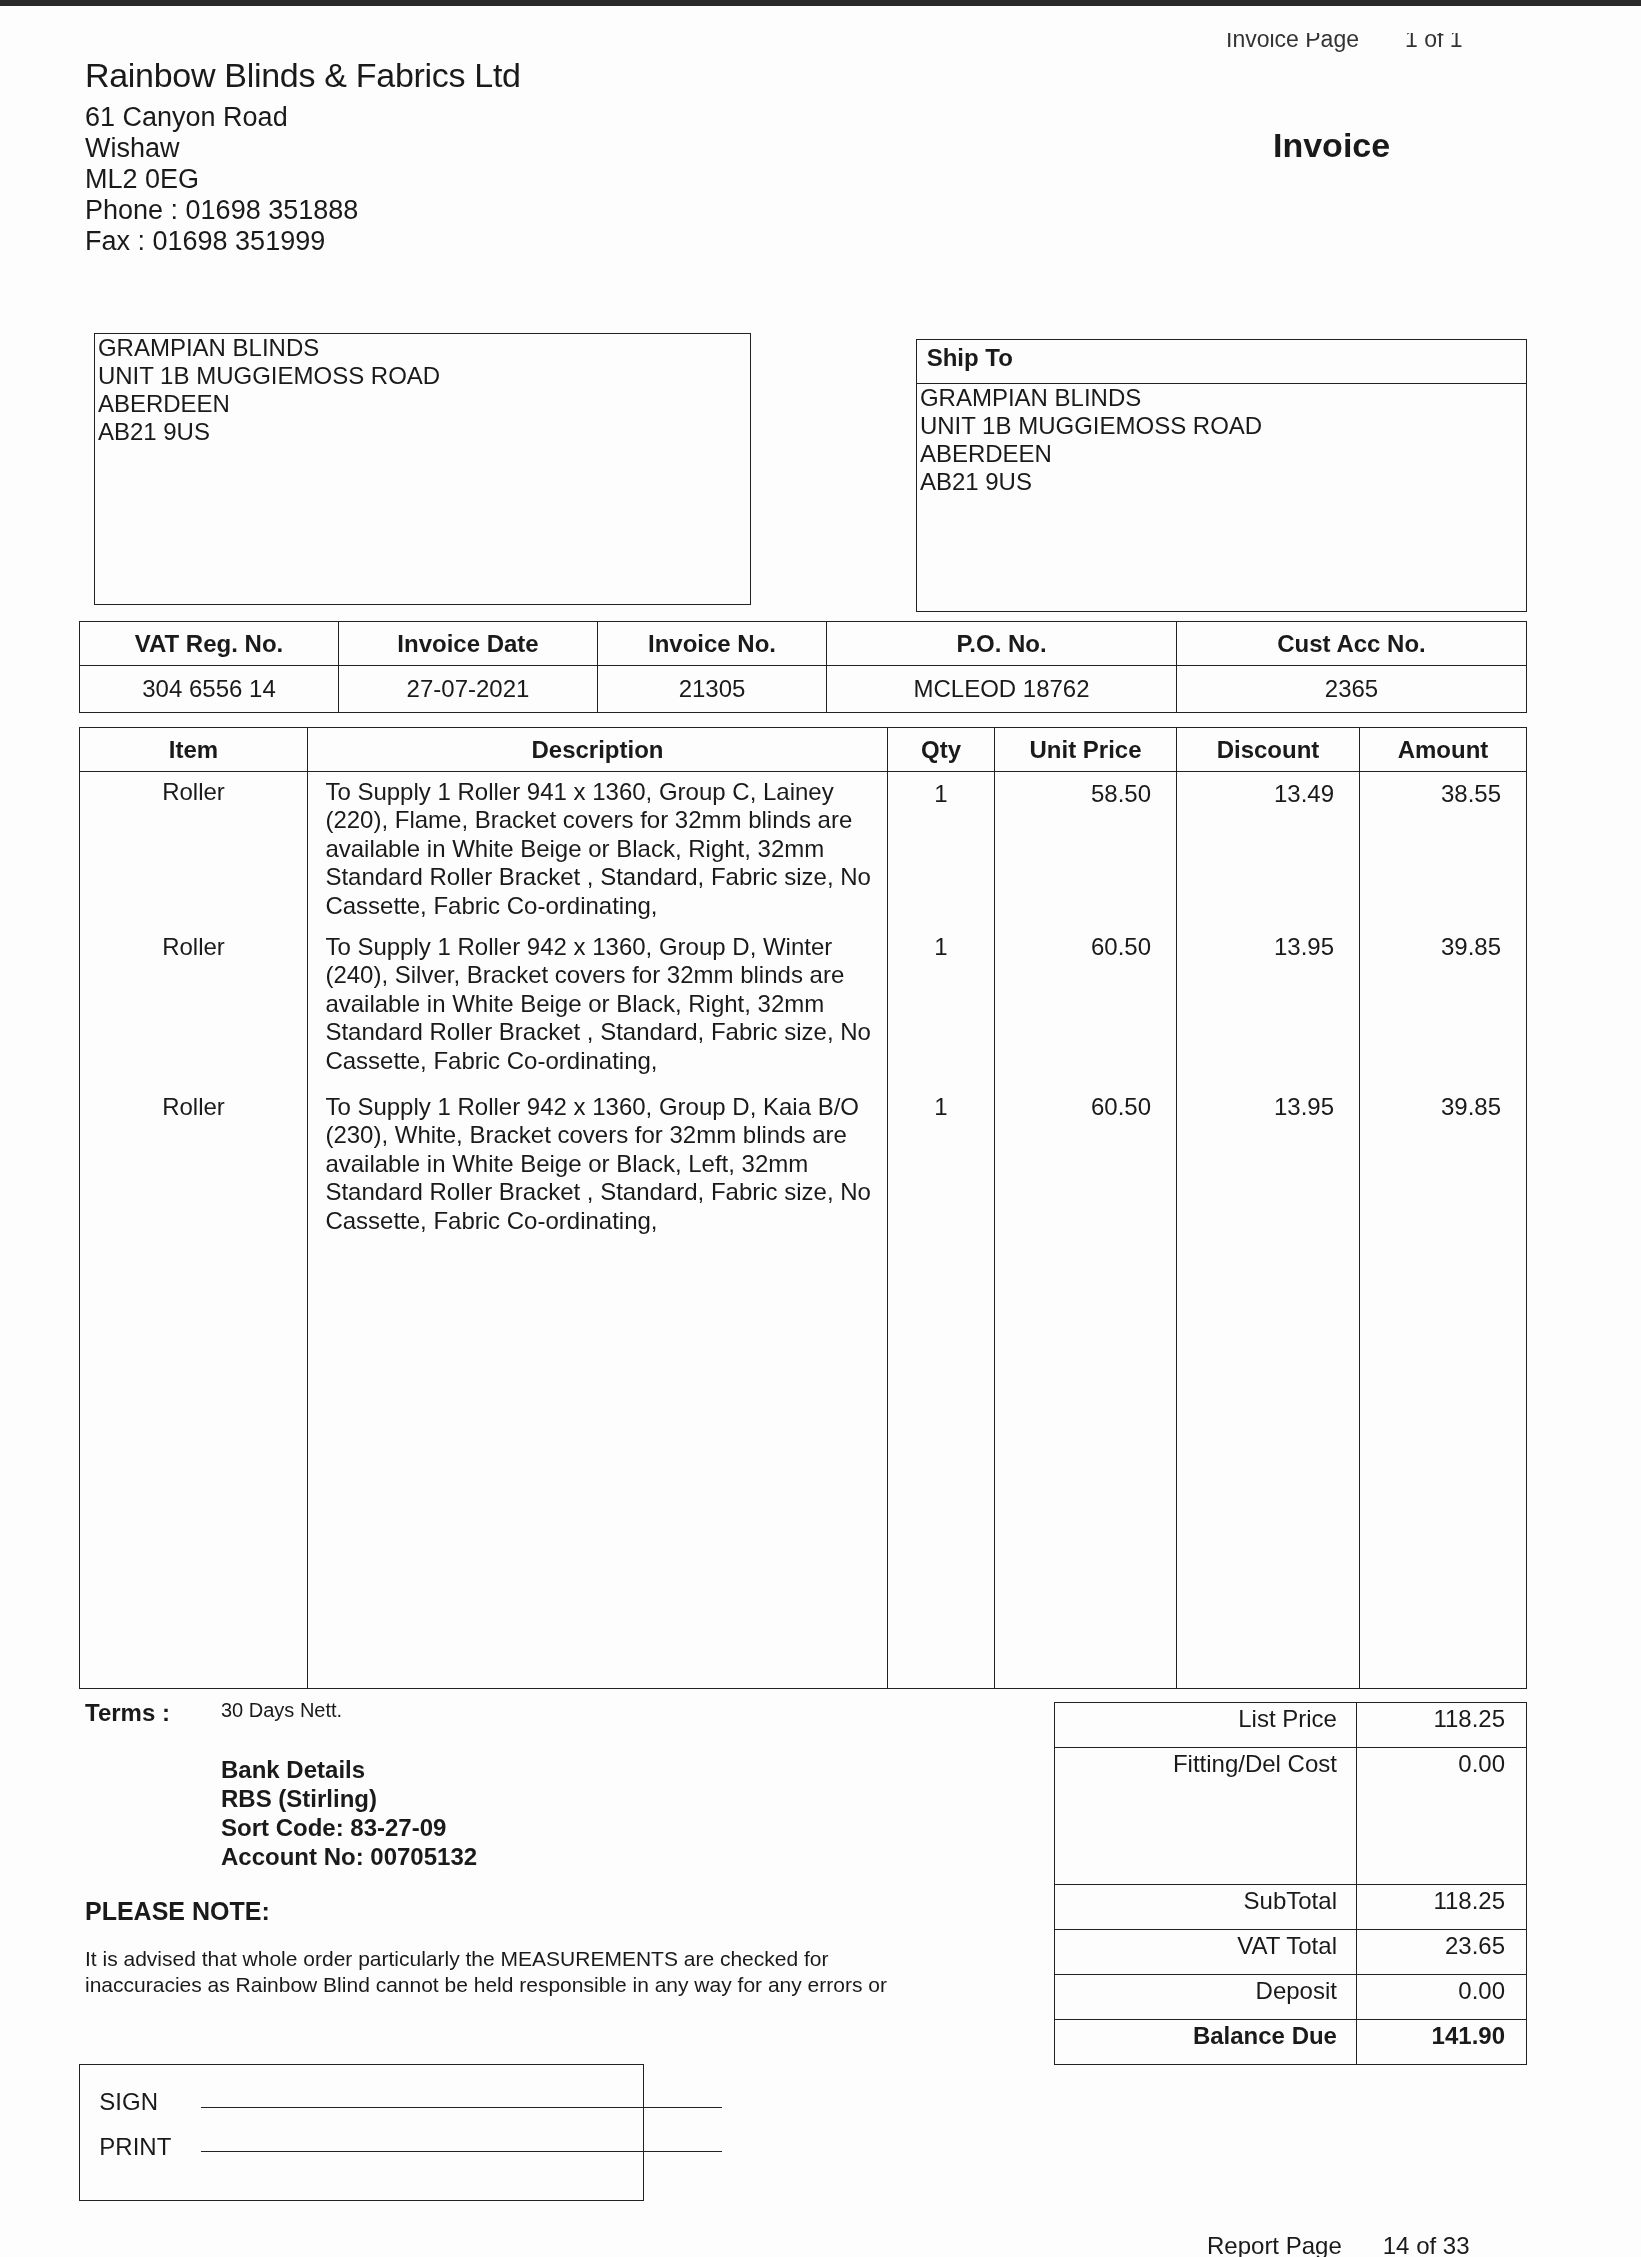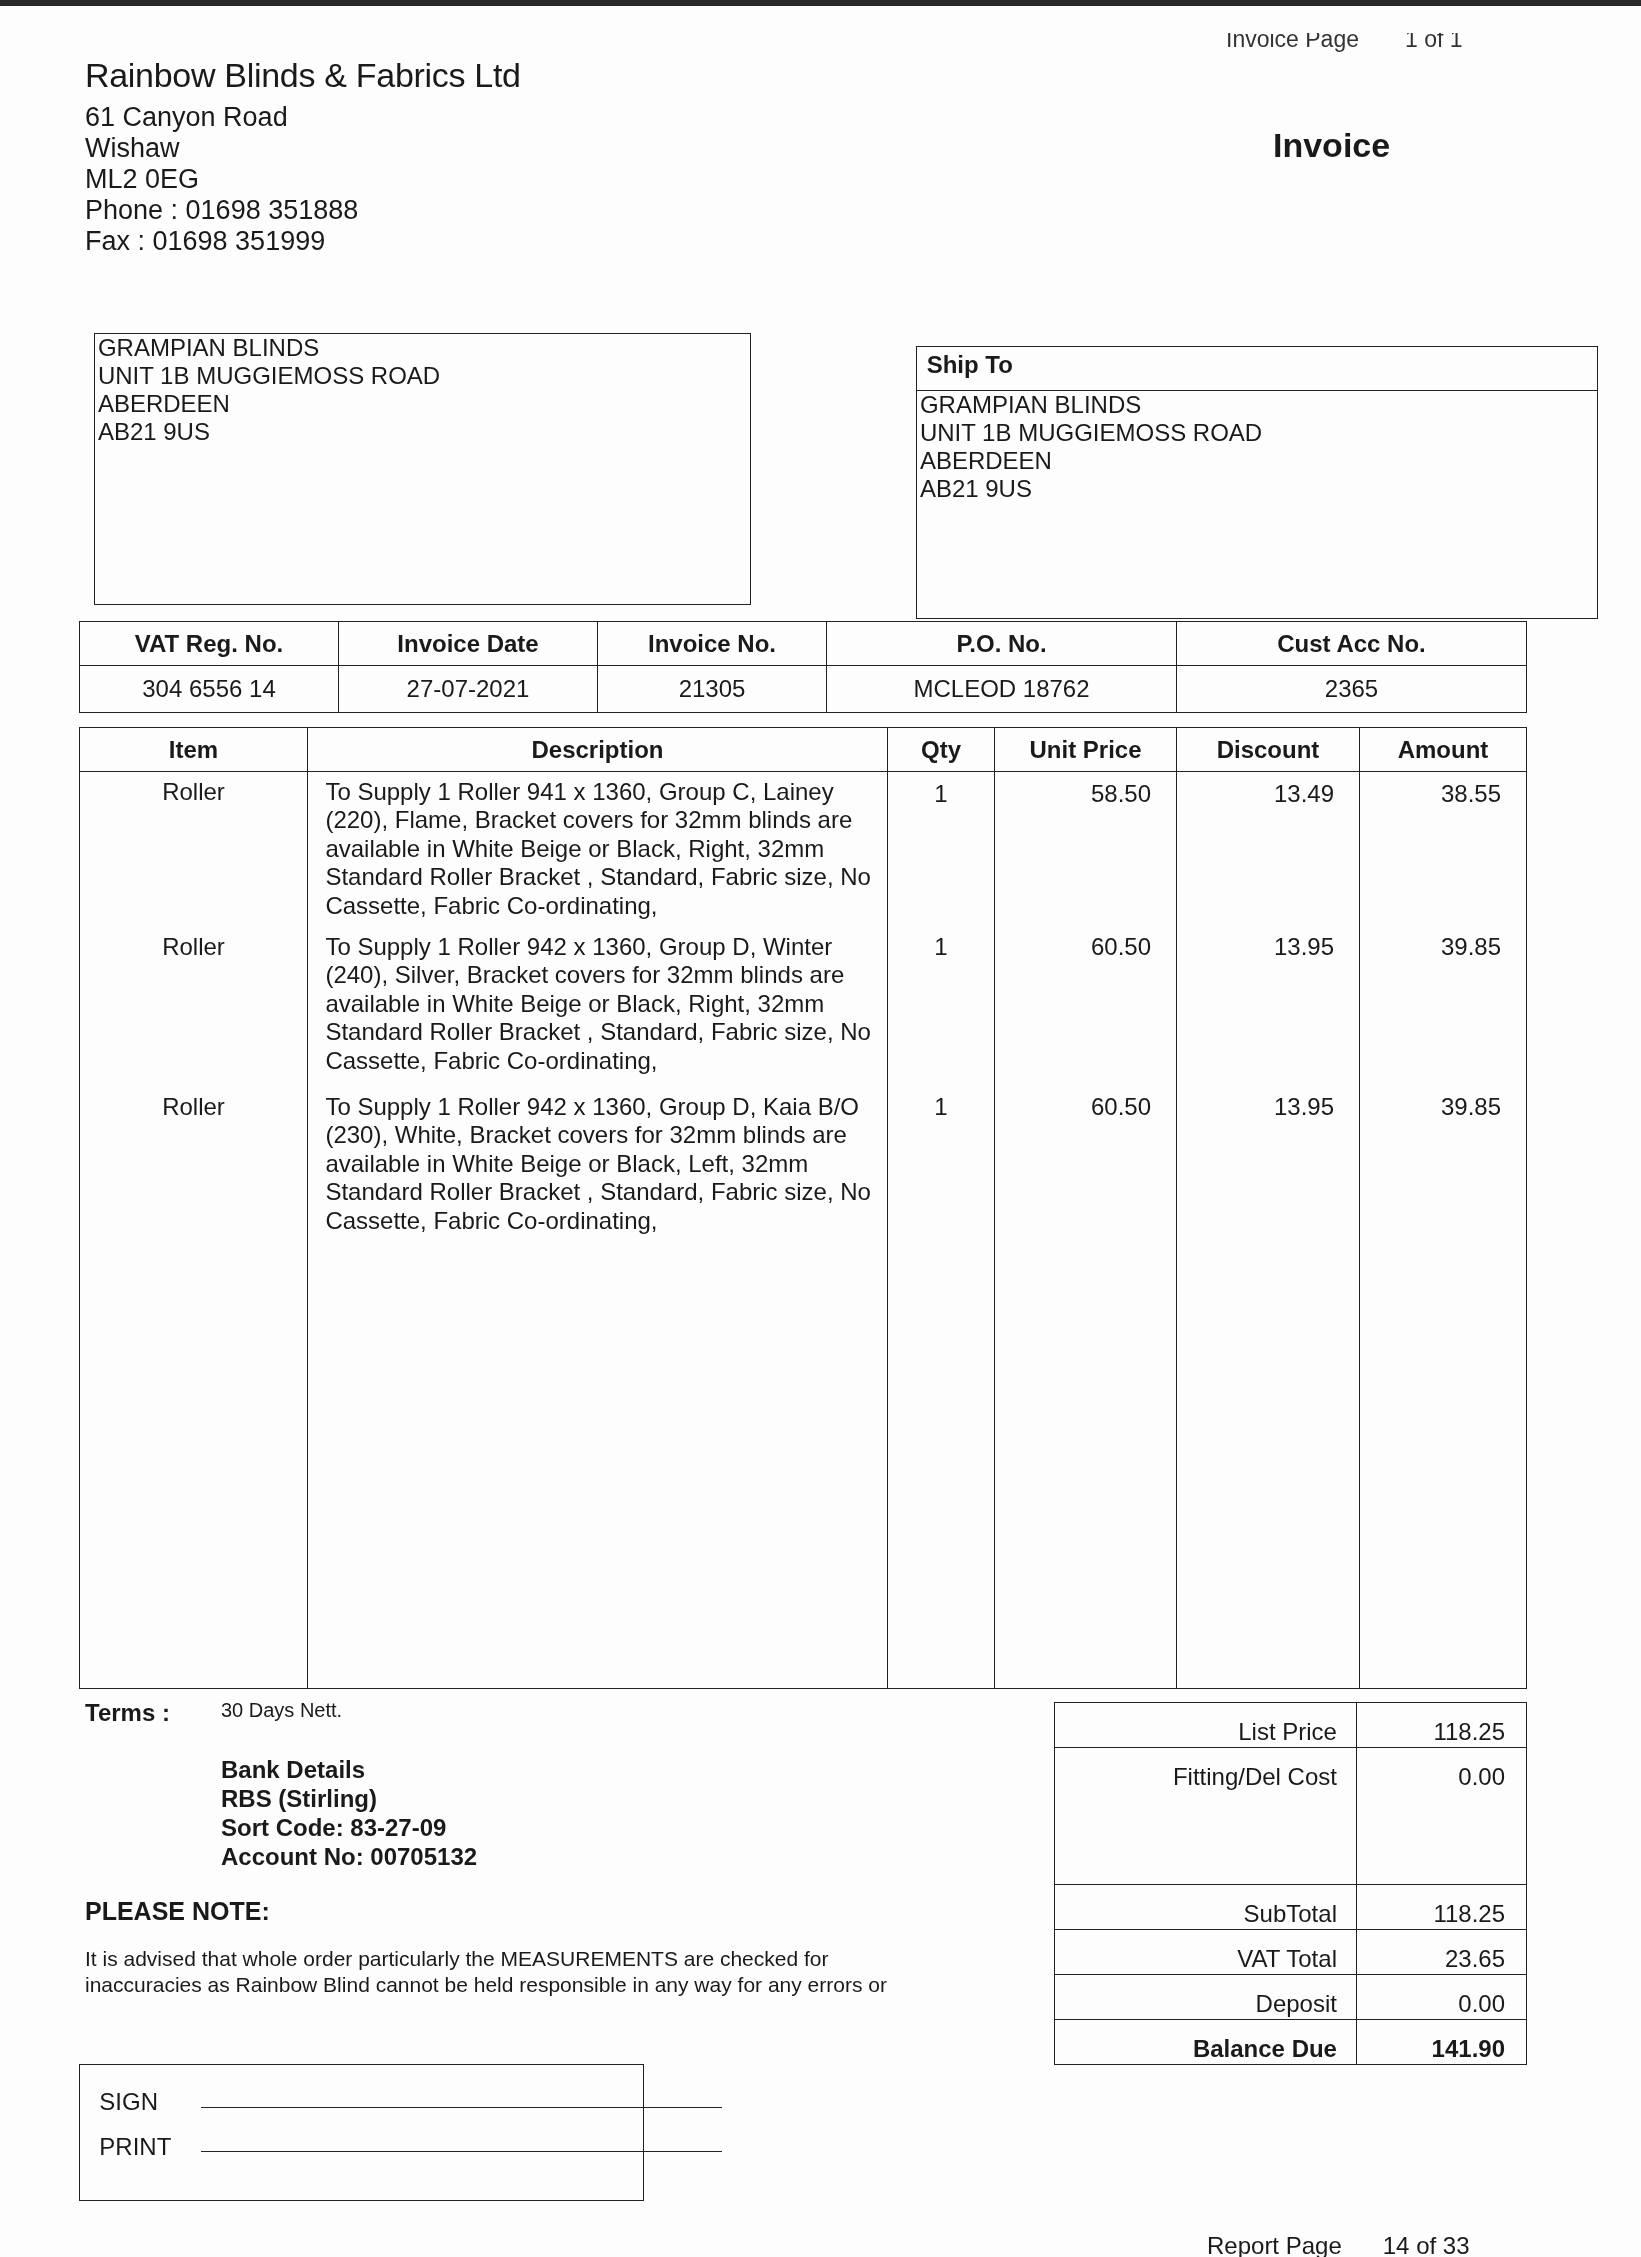--- a/index.html
+++ b/index.html
@@ -25,21 +25,21 @@
   .items .c-item { text-align:center; }
   .items .c-desc { padding-left:17.4px; padding-right:9.7px; }
   .items .c-qty { text-align:center; }
   .items .c-num { text-align:right; padding-right:25px; }
   .desc-clip { height:143px; overflow:hidden; }
   .terms { left:85px; top:1699px; font-size:24px; font-weight:bold; }
   .terms-val { left:221px; top:1699px; font-size:20px; font-weight:normal; }
   .bank { left:221px; top:1755px; font-size:24px; font-weight:bold; line-height:29px; }
   .note-h { left:85px; top:1897px; font-size:25px; font-weight:bold; }
   .note { left:85px; top:1946px; font-size:21px; line-height:26px; width:927px; }
-  .totals td { font-size:24px; height:45px; vertical-align:top; padding-top:15px; }
+  .totals td { font-size:24px; height:45px; vertical-align:top; padding-top:2px; }
   .totals .lbl { text-align:right; padding-right:19.3px; width:301px; }
   .totals .val { text-align:right; padding-right:21px; width:169px; }
   .totals tr.tall td { height:137px; }
   .totals tr.bold td { font-weight:bold; }
   .sign { left:79px; top:2064px; width:565px; height:137px; border:1.9px solid #222; box-sizing:border-box; }
   .sign .lab { position:absolute; left:19.3px; font-size:24px; }
   .sign .line { position:absolute; left:121px; width:521px; border-top:1.9px solid #222; }
   .report { left:1207px; top:2203px; font-size:24px;margin-top:29px; }
   .report span { margin-left:41px; }
 </style>
@@ -65,21 +65,21 @@
 
 <div class="box" style="left:94px; top:333px; width:657px; height:272px;">
   <div class="bd">
     <div>GRAMPIAN BLINDS</div>
     <div>UNIT 1B MUGGIEMOSS ROAD</div>
     <div>ABERDEEN</div>
     <div>AB21 9US</div>
   </div>
 </div>
 
-<div class="box" style="left:916px; top:346px; width:682px; height:273px;">
+<div class="box" style="left:916px; top:339px; width:611px; height:273px;">
   <div class="hd">Ship To</div>
   <div class="bd">
     <div>GRAMPIAN BLINDS</div>
     <div>UNIT 1B MUGGIEMOSS ROAD</div>
     <div>ABERDEEN</div>
     <div>AB21 9US</div>
   </div>
 </div>
 
 <table class="info" style="left:79px; top:621px; width:1448px;">

